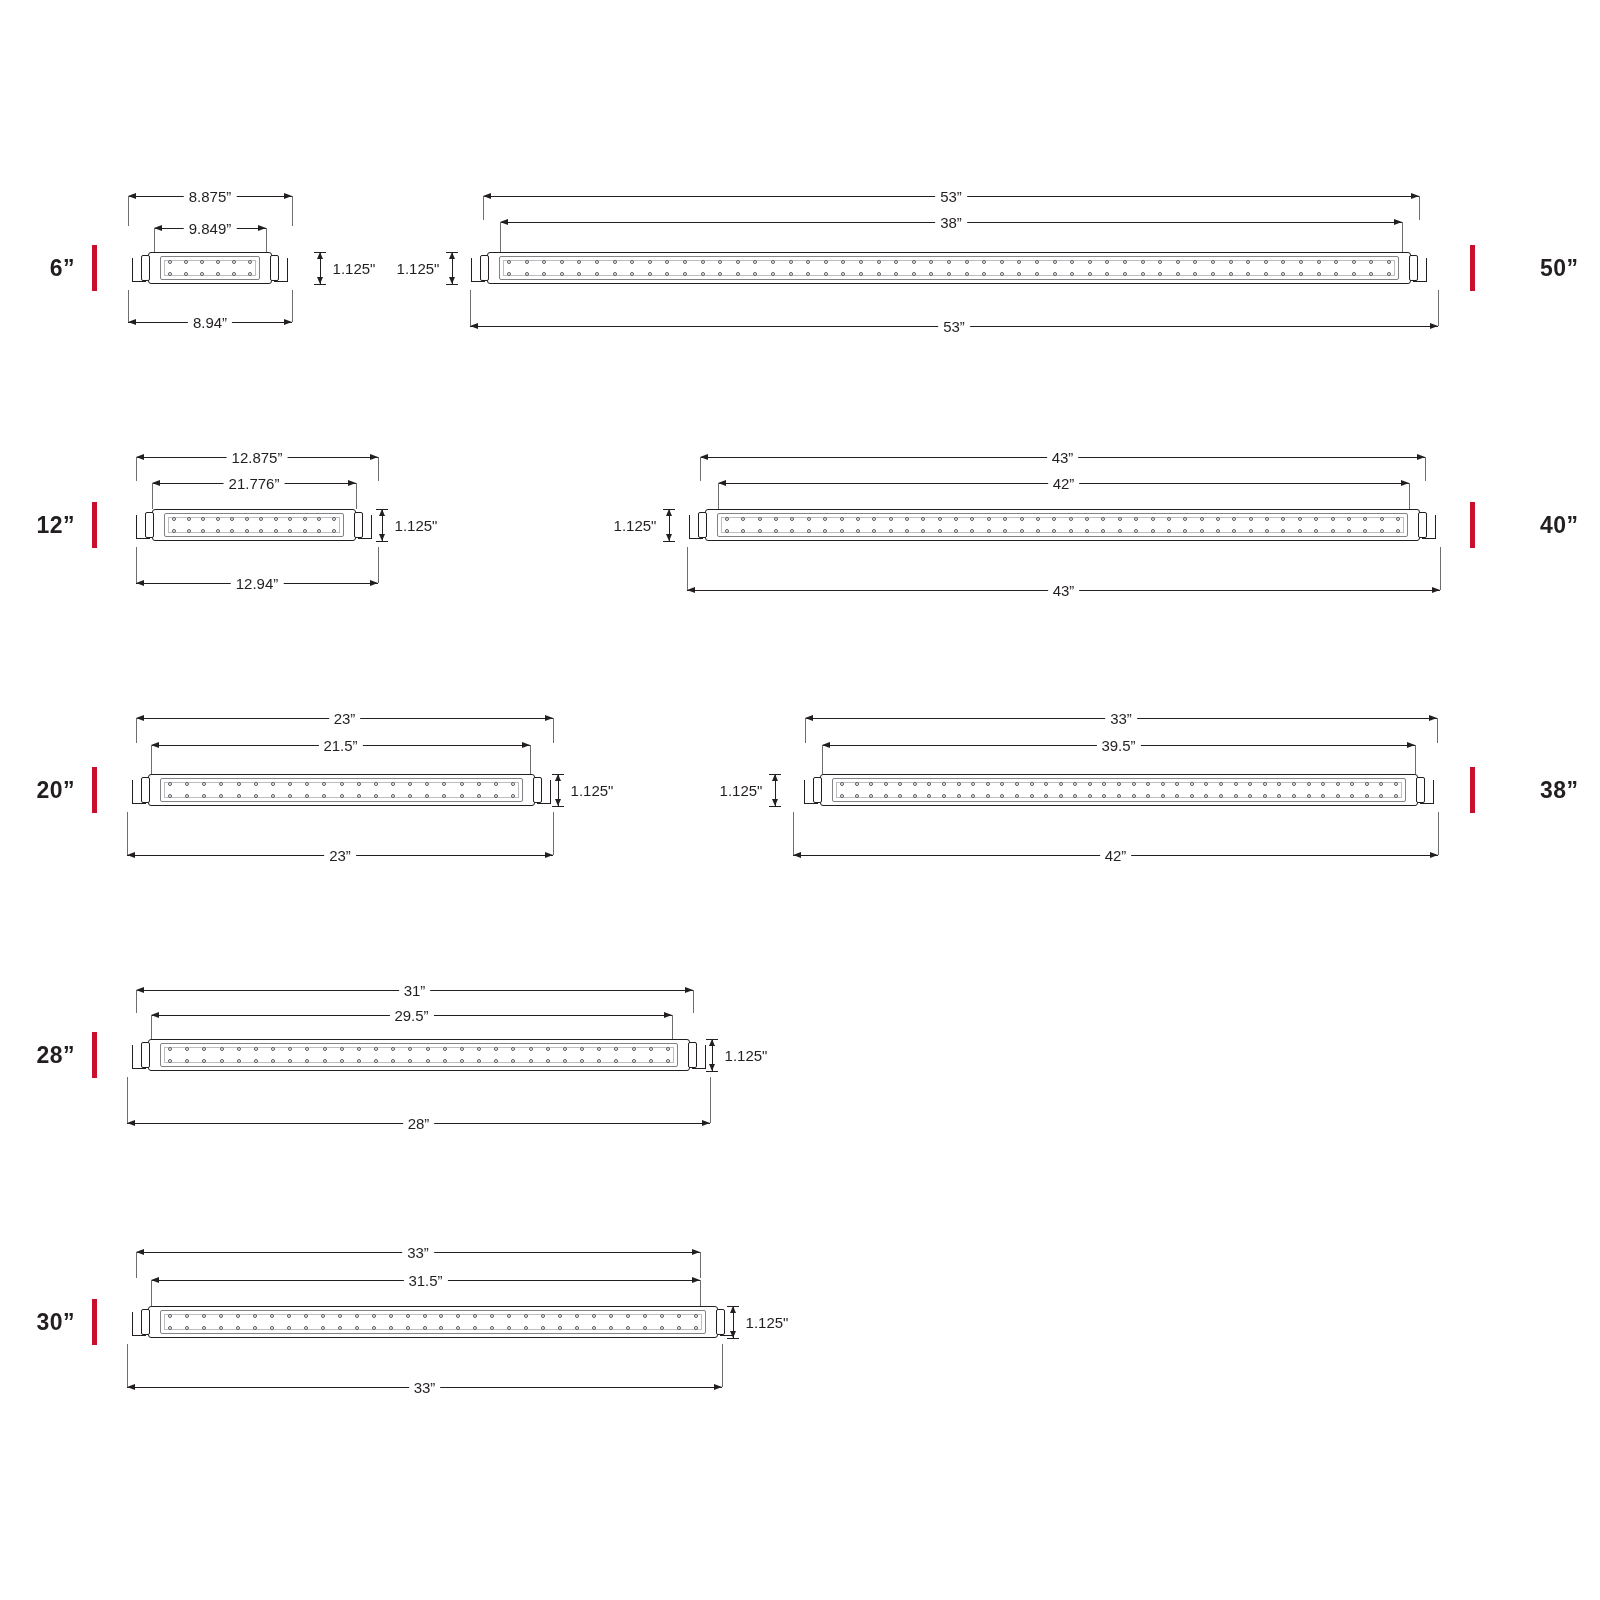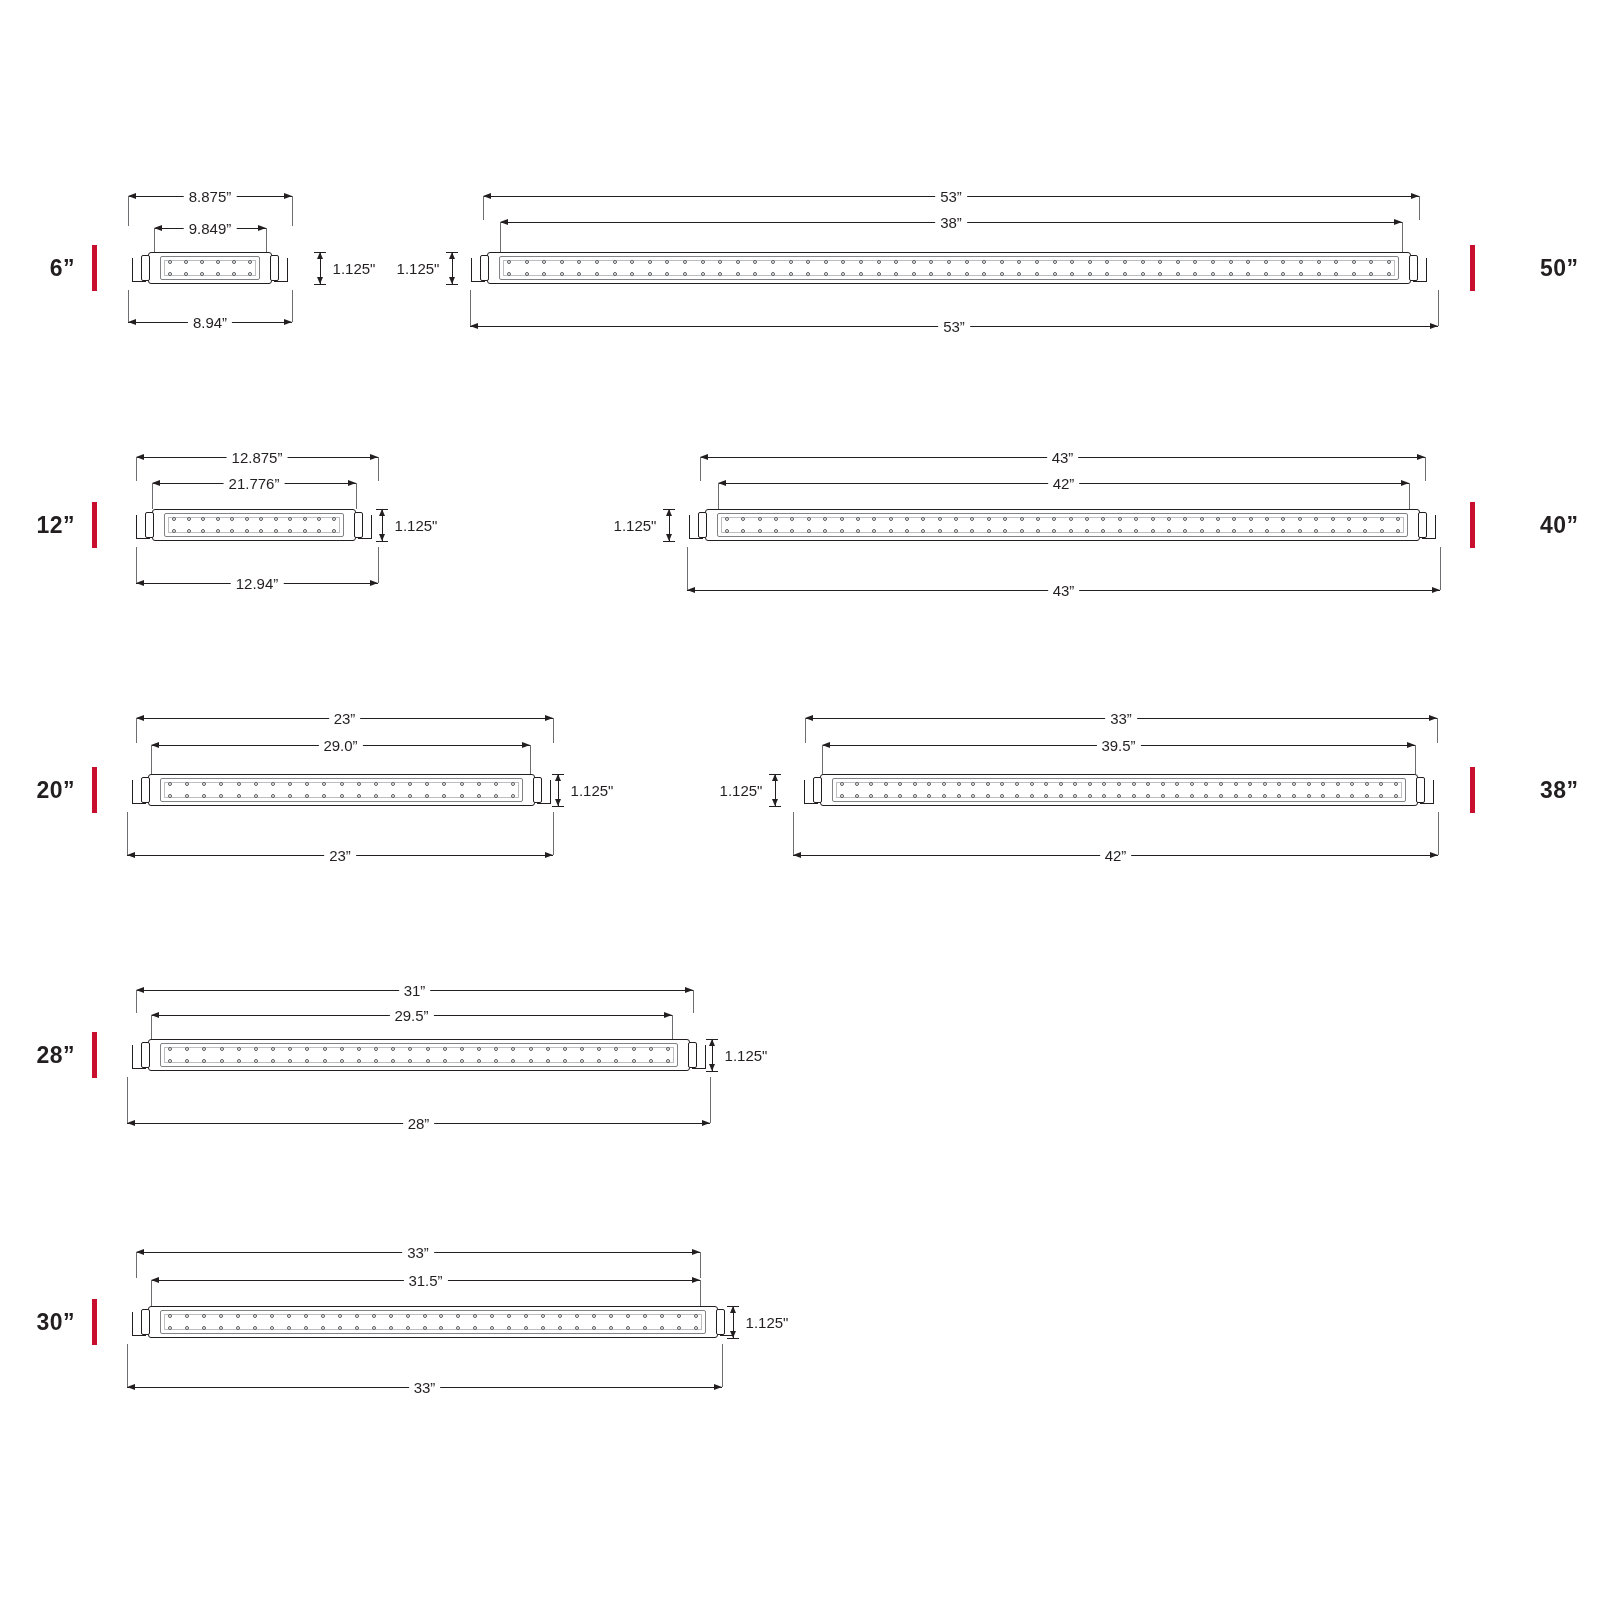--- a/index.html
+++ b/index.html
@@ -554,21 +554,21 @@
     </div>
     <div class="hline" style="left: 136px; top: 718px; width: 417px;"></div>
     <div class="arrow left" style="left: 136px; top: 714.5px;"></div>
     <div class="arrow right" style="left: 545px; top: 714.5px;"></div>
     <div class="dim-text" style="left: 344.5px; top: 718px;">23”</div>
     <div class="vline" style="left: 136px; top: 718px; height: 25px; background: rgb(109, 110, 113);"></div>
     <div class="vline" style="left: 553px; top: 718px; height: 25px; background: rgb(109, 110, 113);"></div>
     <div class="hline" style="left: 151px; top: 745px; width: 379px;"></div>
     <div class="arrow left" style="left: 151px; top: 741.5px;"></div>
     <div class="arrow right" style="left: 522px; top: 741.5px;"></div>
-    <div class="dim-text" style="left: 340.5px; top: 745px;">29.0”</div>
+    <div class="dim-text" style="left: 340.5px; top: 745px;">21.5”</div>
     <div class="vline" style="left: 151px; top: 745px; height: 29px; background: rgb(109, 110, 113);"></div>
     <div class="vline" style="left: 530px; top: 745px; height: 29px; background: rgb(109, 110, 113);"></div>
     <div class="hline" style="left: 127px; top: 855px; width: 426px;"></div>
     <div class="arrow left" style="left: 127px; top: 851.5px;"></div>
     <div class="arrow right" style="left: 545px; top: 851.5px;"></div>
     <div class="dim-text" style="left: 340px; top: 855px;">23”</div>
     <div class="vline" style="left: 127px; top: 812px; height: 43px; background: rgb(109, 110, 113);"></div>
     <div class="vline" style="left: 553px; top: 812px; height: 43px; background: rgb(109, 110, 113);"></div>
     <div class="vline" style="left: 558px; top: 774px; height: 32px;"></div>
     <div class="arrow up" style="left: 554.5px; top: 774px;"></div>

